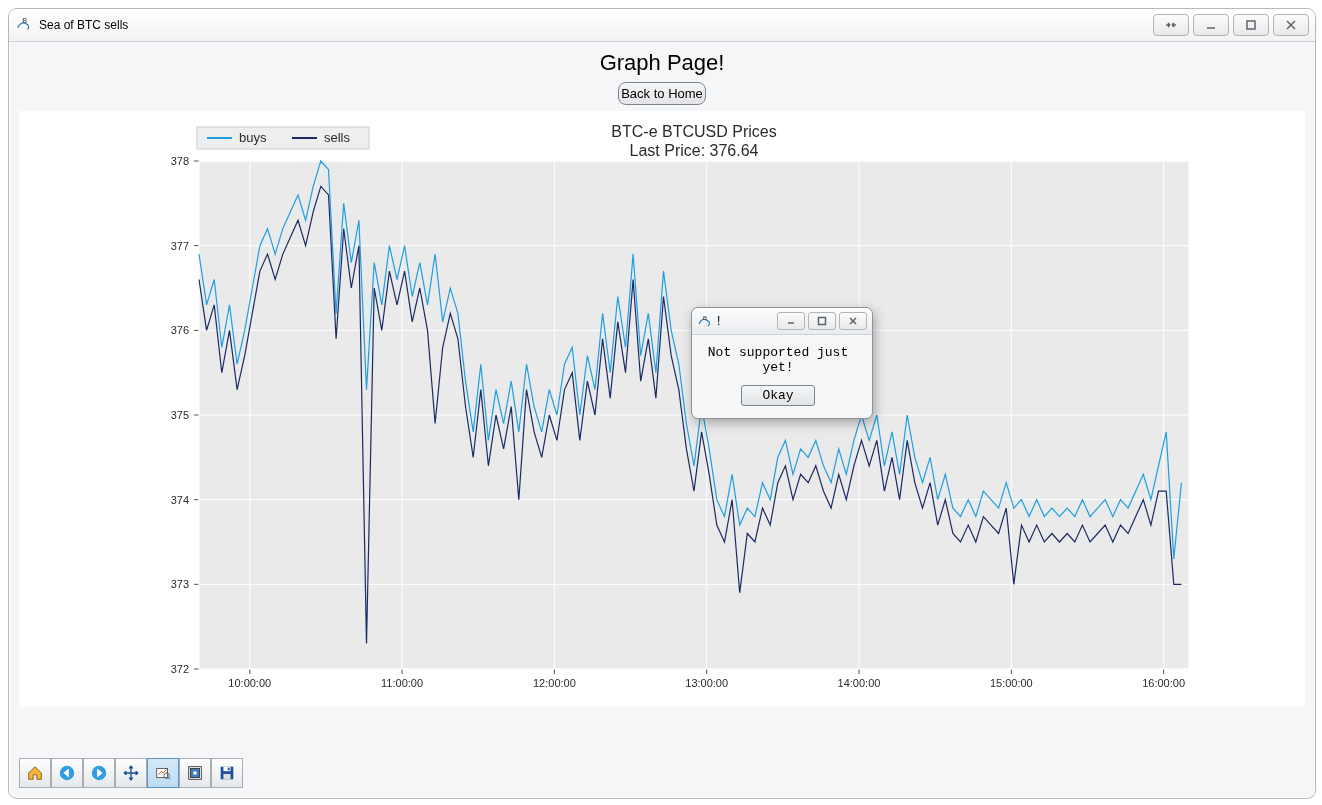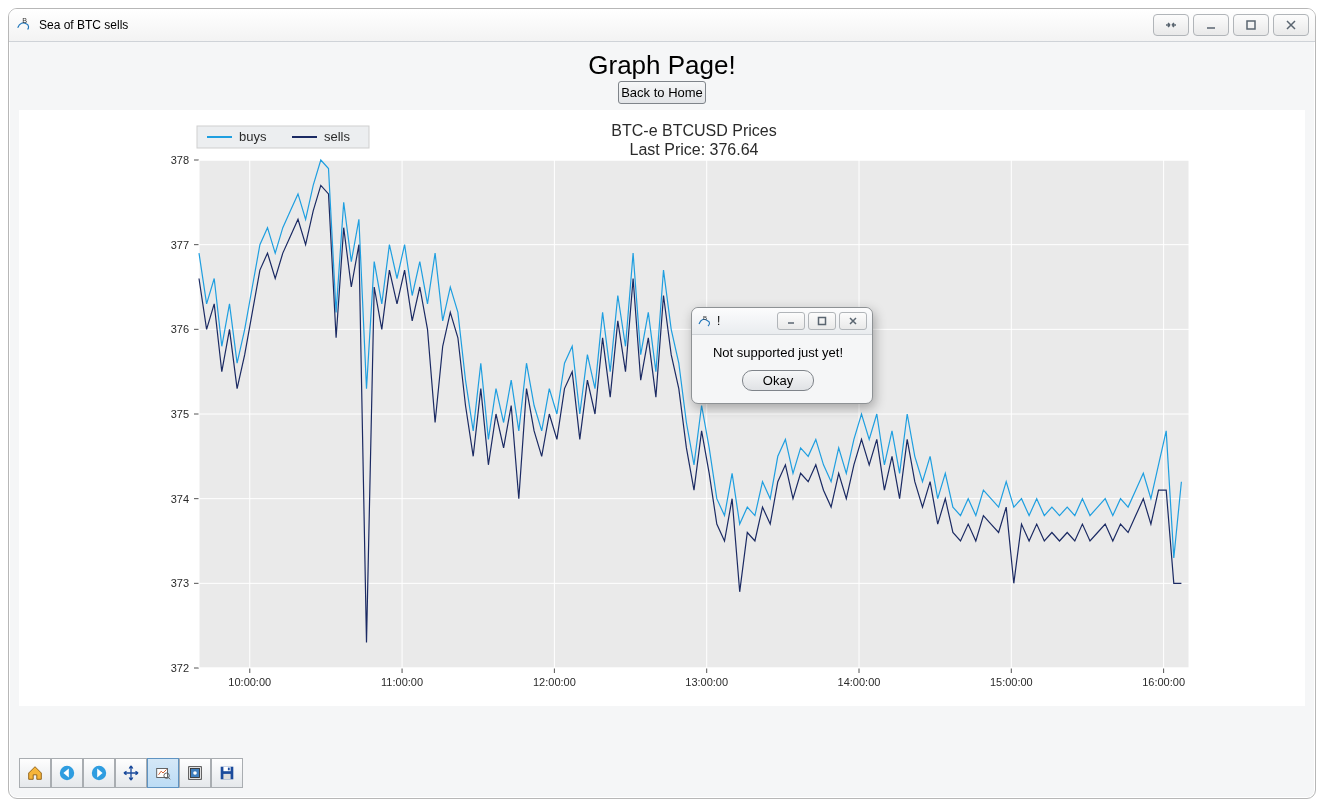--- a/index.html
+++ b/index.html
@@ -71,31 +71,31 @@
     color: #083c6e;
     padding: 2px 8px;
     cursor: pointer;
   }
   
   .header {
     padding: 8px 0 6px 0;
     text-align: center;
   }
   .page-title {
-    font-size: 26px;
+    font-size: 22px;
     font-weight: normal;
-    margin-bottom: 0;
+    margin-bottom: 6px;
   }
   .home-btn {
     display: inline-block;
     font-size: 13px;
     padding: 3px 2px;
     background: linear-gradient(#f6f7f8, #e2e4e7);
     border: 1px solid #7f848a;
-    border-radius: 3px;
+    border-radius: 8px;
     cursor: pointer;
   }
   
   .chart-wrap {
     margin: 0 10px;
     background: #ffffff;
     height: 596px;
     position: relative;
   }
   .mpl-toolbar {
@@ -148,32 +148,33 @@
     border-radius: 3px;
     background: linear-gradient(#fcfcfc, #e9e9e9);
     display: flex;
     align-items: center; justify-content: center;
     cursor: pointer;
   }
   .popup .p-btn svg { width: 10px; height: 10px; stroke:#5a6570; fill:none; stroke-width:1.5; }
   .popup .p-body {
     padding: 10px 18px 12px 10px;
     text-align: center;
+    font-family: Liberation Mono, monospace;
   }
   .popup .p-msg {
     font-size: 13px;
     margin-bottom: 10px;
   }
   .popup .p-ok {
     display: inline-block;
     font-size: 13px;
     padding: 2px 20px;
     background: linear-gradient(#f6f7f8, #e0e2e5);
     border: 1px solid #7f848a;
-    border-radius: 10px;
+    border-radius: 3px;
     cursor: pointer;
   }
   
   .axis-text { font-size: 11px; fill: #2b2b2b; }
   .chart-title { font-size: 16px; fill: #2b2b2b; }
   .legend-text { font-size: 13px; fill: #2b2b2b; }
 </style>
 </head>
 <body>
 

